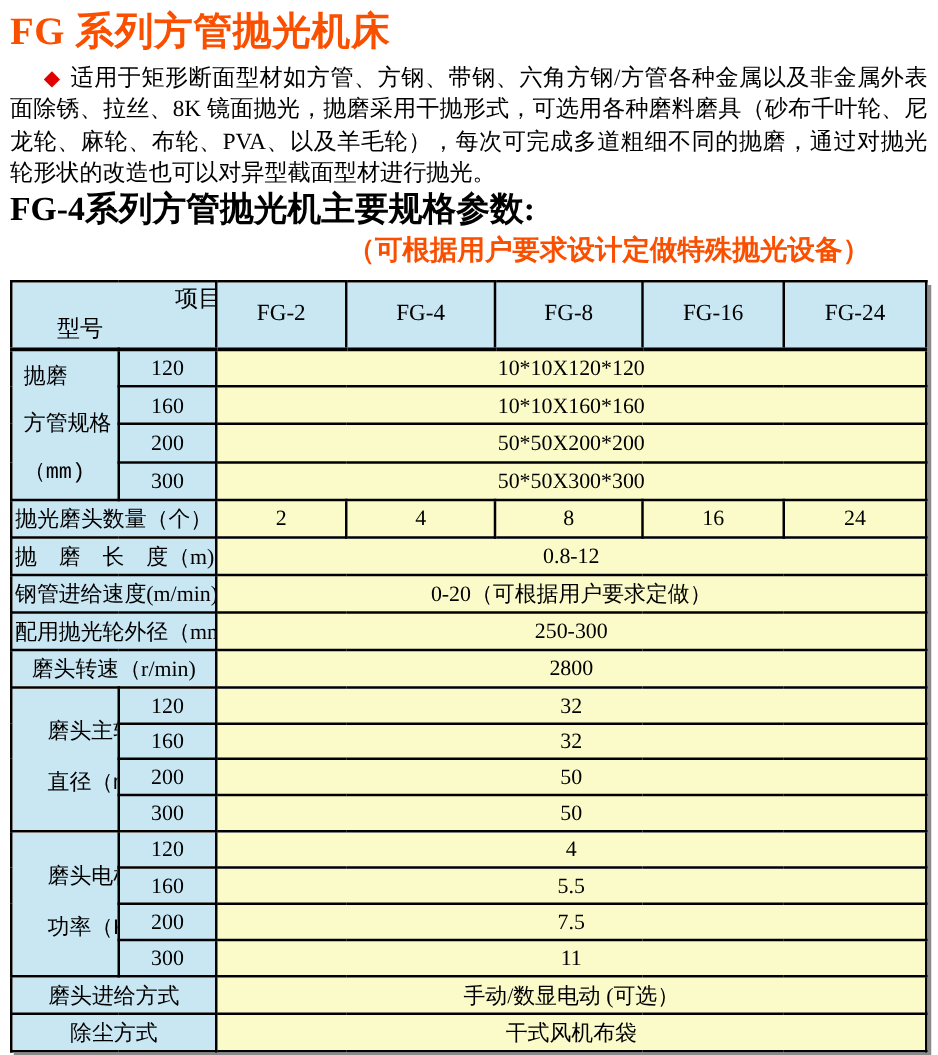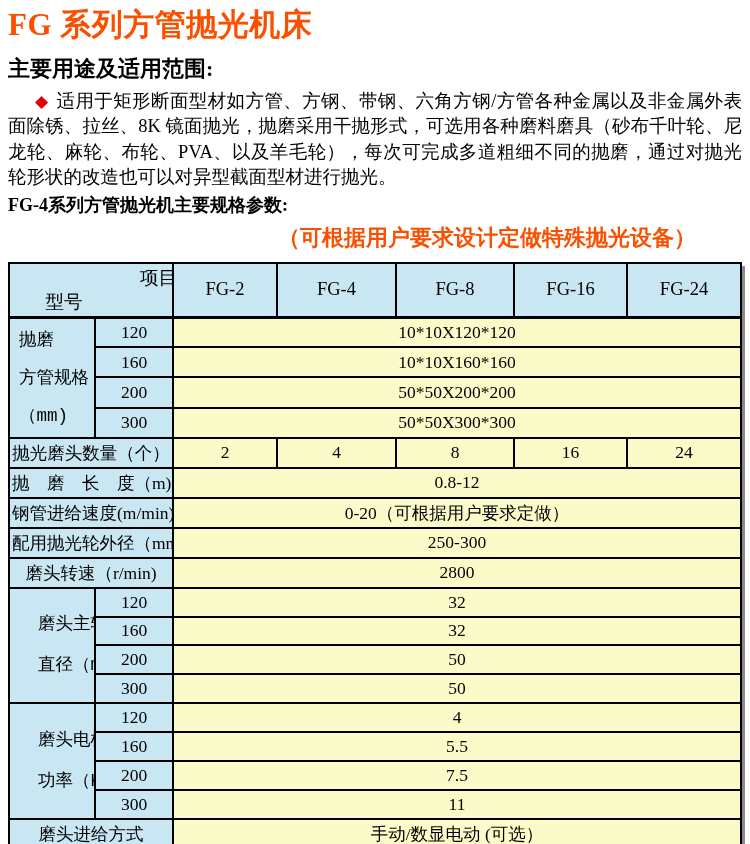--- a/index.html
+++ b/index.html
@@ -28,21 +28,21 @@
   p.intro {
     margin: 7px 0 0 0;
     font-size: 18.5px;
     line-height: 25.4px;
     text-align: justify;
     text-indent: 27px;
   }
   .diamond { color: var(--bullet, #e30000); padding-right: 8px; font-size: 17px; }
   h3.specs {
     margin: 2px 0 0 0;
-    font-size: 18px; line-height: 24px;
+    font-size: 27px; line-height: 24px;
     font-weight: bold;
   }
   .note {
     margin: 8px 0 0 270px;
     font-size: 22px; line-height: 26px;
     font-weight: bold;
     color: var(--accent, #fb4f00);
   }
 
   table.specs-table {
@@ -74,21 +74,20 @@
   td.sec3 div { line-height: 38px; }
   td.sec2 div { line-height: 41px; margin-left: 19px; }
 </style>
 </head>
 <body>
 
 <div class="page">
 
   <h1 class="title">FG 系列方管抛光机床</h1>
 
-  <h2 class="usage">主要用途及适用范围:</h2>
 
   <p class="intro"><span class="diamond">◆</span><span>适用于矩形断面型材如方管、方钢、带钢、六角方钢/方管各种金属以及非金属外表面除锈、拉丝、8K 镜面抛光，抛磨采用干抛形式，可选用各种磨料磨具（砂布千叶轮、尼龙轮、麻轮、布轮、PVA、以及羊毛轮），每次可完成多道粗细不同的抛磨，通过对抛光轮形状的改造也可以对异型截面型材进行抛光。</span></p>
 
   <h3 class="specs">FG-4系列方管抛光机主要规格参数:</h3>
 
   <div class="note">（可根据用户要求设计定做特殊抛光设备）</div>
 
   <table class="specs-table">
     <colgroup>
       <col style="width:86px">

